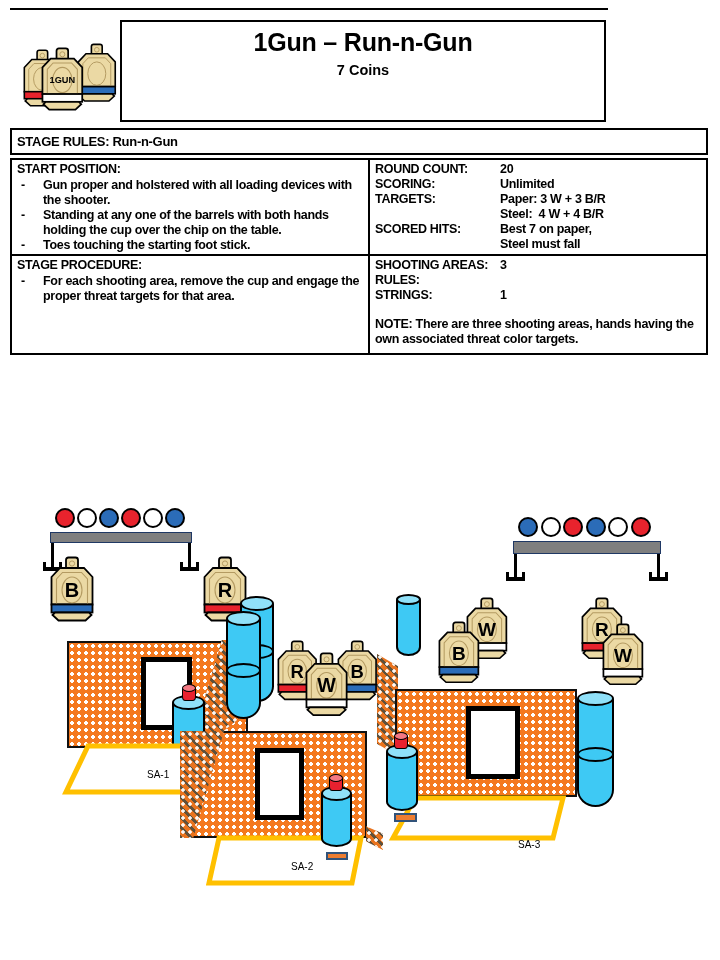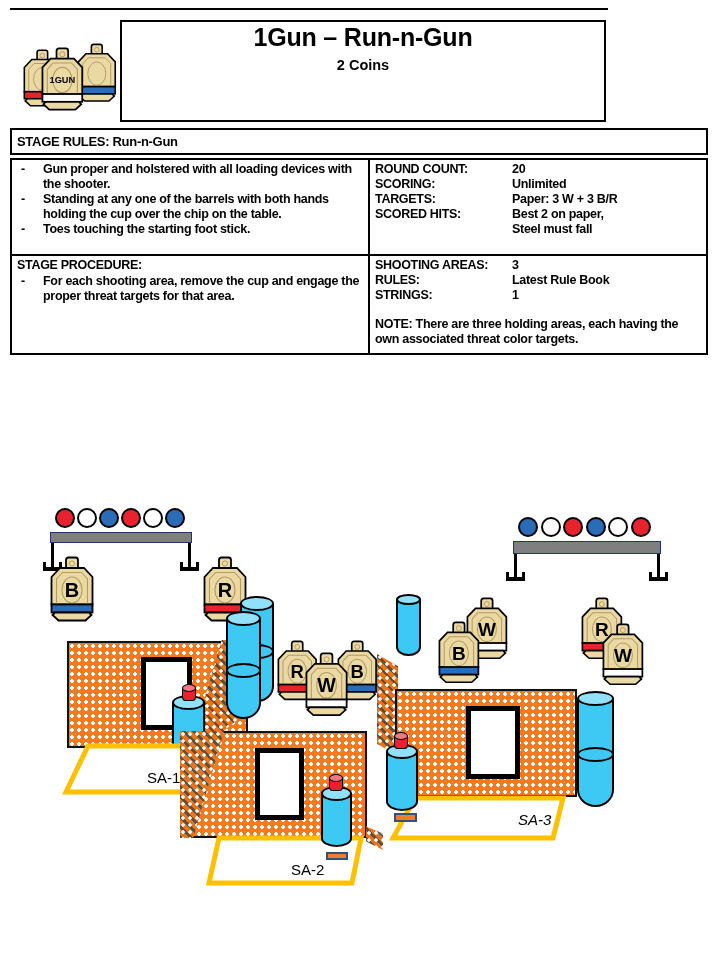--- a/index.html
+++ b/index.html
@@ -1,74 +1,75 @@
 <!DOCTYPE html>
 <html><head>
 <meta charset="utf-8">
 <style>
   html,body{margin:0;padding:0;background:#fff;font-family:"Liberation Sans",sans-serif;}
   .page{position:relative;width:720px;height:960px;background:#fff;overflow:hidden;}
   .toprule{position:absolute;left:10px;top:8px;width:598px;height:2px;background:#000;}
   .titlebox{position:absolute;left:120px;top:20px;width:486px;height:102px;border:2.5px solid #000;
-    box-sizing:border-box;text-align:center;font-weight:bold;background:#fff;}
+    box-sizing:border-box;text-align:center;font-weight:bold;padding-top:5px;background:#fff;}
   .t1{font-size:25px;line-height:31px;letter-spacing:-0.2px;}
   .t3{font-size:14.5px;margin-top:4px;}
   .box{position:absolute;border:2px solid #000;box-sizing:border-box;background:#fff;
     font-weight:bold;font-size:12.5px;line-height:15px;padding:2px 5px;letter-spacing:-0.3px;}
   .stagetype{left:10px;top:128px;width:698px;height:27px;font-size:13px;line-height:20px;}
   .spos{left:10px;top:158px;width:360px;height:98px;}
   .rinfo{left:368px;top:158px;width:340px;height:98px;}
   .sproc{left:10px;top:254px;width:360px;height:101px;}
   .minfo{left:368px;top:254px;width:340px;height:101px;}
   .bh{margin-bottom:1px;}
   .brow{display:flex;}
   .bdash{width:26px;padding-left:4px;box-sizing:border-box;flex:none;}
   .btxt{flex:1;}
   .irow{display:flex;}
   .ilabel{width:125px;flex:none;white-space:pre-wrap;}
-  .ivalue{flex:1;white-space:pre-wrap;margin-left:12px;}
+  .ivalue{flex:1;white-space:pre-wrap;}
   .note{margin-top:14px;}
   .stage{position:absolute;left:0;top:0;width:720px;height:960px;}
   .stage > *{position:absolute;box-sizing:border-box;}
   .plate{border-radius:50%;border:2px solid #000;}
   .rackbar{background:#7f7f7f;border:1.5px solid #1f3864;}
   .leg,.foot,.ftick{background:#000;}
   .wall{border:2.5px solid #111;background-color:#F4791F;
     background-image:radial-gradient(circle at 3px 3px,#fff 1.7px,rgba(255,255,255,0) 2.1px);
     background-size:7px 7px;}
   .hatch{background-color:#E8731E;
     background-image:radial-gradient(circle at 3px 3px,rgba(255,255,255,.95) 1.5px,rgba(255,255,255,0) 1.9px),
       repeating-linear-gradient(45deg,rgba(23,62,73,.65) 0 2.5px,rgba(0,0,0,0) 2.5px 7px);
     background-size:7px 7px,auto;}
   .window{background:#fff;border:5px solid #000;}
   .barrel-body{background:#3EC9F4;border:2px solid #000;border-radius:0 0 50% 50% / 0 0 16% 16%;}
   .barrel-top{background:#90E1F9;border:2px solid #000;border-radius:50%;}
   .barrel-seam{border:2px solid #000;border-radius:50%;background:transparent;}
   .cup-body{background:#E8212F;border:1.5px solid #000;border-radius:0 0 25% 25% / 0 0 35% 35%;}
   .cup-top{background:#F37883;border:1.5px solid #000;border-radius:50%;}
   .stick{background:#ED7D31;border:2px solid #31537A;}
-  .sa-label{font-size:15px;font-weight:normal;color:#000;letter-spacing:0;}
+  .sa-label{font-size:10px;font-weight:normal;color:#000;letter-spacing:0;}
 </style>
 </head>
 <body>
 
 <div class="page">
 
   <div class="toprule"></div>
 
   <div class="titlebox">
     <div class="t1">1Gun – Run-n-Gun</div>
-    <div class="t3">2 Coins</div>
+    <div class="t3">7 Coins</div>
   </div>
 
   <div class="box stagetype">
     <span>STAGE RULES: Run-n-Gun</span>
   </div>
 
   <div class="box spos">
+    <div class="bh">START POSITION:</div>
     <div>
         <div class="brow">
           <span class="bdash">-</span>
           <span class="btxt">Gun proper and holstered with all loading devices with the shooter.</span>
         </div>
         <div class="brow">
           <span class="bdash">-</span>
           <span class="btxt">Standing at any one of the barrels with both hands holding the cup over the chip on the table.</span>
         </div>
         <div class="brow">
@@ -87,24 +88,25 @@
         <div class="irow">
           <span class="ilabel">SCORING:</span>
           <span class="ivalue">Unlimited</span>
         </div>
         <div class="irow">
           <span class="ilabel">TARGETS:</span>
           <span class="ivalue">Paper: 3 W + 3 B/R</span>
         </div>
         <div class="irow">
           <span class="ilabel"></span>
+          <span class="ivalue">Steel:  4 W + 4 B/R</span>
         </div>
         <div class="irow">
           <span class="ilabel">SCORED HITS:</span>
-          <span class="ivalue">Best 2 on paper,</span>
+          <span class="ivalue">Best 7 on paper,</span>
         </div>
         <div class="irow">
           <span class="ilabel"></span>
           <span class="ivalue">Steel must fall</span>
         </div>
       </div>
   </div>
 
   <div class="box sproc">
     <div class="bh">STAGE PROCEDURE:</div>
@@ -117,28 +119,27 @@
   </div>
 
   <div class="box minfo">
     <div>
         <div class="irow">
           <span class="ilabel">SHOOTING AREAS:</span>
           <span class="ivalue">3</span>
         </div>
         <div class="irow">
           <span class="ilabel">RULES:</span>
-          <span class="ivalue">Latest Rule Book</span>
         </div>
         <div class="irow">
           <span class="ilabel">STRINGS:</span>
           <span class="ivalue">1</span>
         </div>
       </div>
-    <div class="note">NOTE: There are three holding areas, each having the own associated threat color targets.</div>
+    <div class="note">NOTE: There are three shooting areas, hands having the own associated threat color targets.</div>
   </div>
 
   <div class="stage">
       <svg viewBox="0 0 44 66" width="38.72" height="58.08" style="position: absolute; left: 23px; top: 49px; overflow: visible;">
         <path d="M16 14 L16 4 Q16 1.5 18.5 1.5 L25.5 1.5 Q28 1.5 28 4 L28 14 Z" fill="#EBD9A4" stroke="#000" stroke-width="1.8"></path>
         <circle cx="22" cy="7.5" r="2.6" fill="none" stroke="#B49B62" stroke-width="1"></circle>
         <polygon points="1.5,21 10,12 34,12 42.5,21 42.5,48.5 1.5,48.5" fill="#EBD9A4" stroke="#000" stroke-width="1.8"></polygon>
         <polygon points="6.5,23 12.5,16.5 31.5,16.5 37.5,23 37.5,48.5 6.5,48.5" fill="none" stroke="#B49B62" stroke-width="1.1"></polygon>
         <ellipse cx="22" cy="34" rx="10" ry="13" fill="none" stroke="#B49B62" stroke-width="1.1"></ellipse>
         <rect x="1.5" y="48.5" width="41" height="8" fill="#E8232D" stroke="#000" stroke-width="1.8"></rect>
@@ -305,21 +306,21 @@
       <div class="barrel-seam" style="left: 226px; top: 663px; width: 35px; height: 15px;"></div>
       <div class="barrel-top" style="left: 226px; top: 611px; width: 35px; height: 15px;"></div>
       <div class="barrel-body" style="left: 396px; top: 600px; width: 25px; height: 56px;"></div>
       <div class="barrel-top" style="left: 396px; top: 594px; width: 25px; height: 11px;"></div>
       <div class="hatch" style="left: 377px; top: 654px; width: 21px; height: 102px; clip-path: polygon(0px 0px, 100% 12%, 100% 100%, 0px 88%);"></div>
       <div class="wall" style="left: 395px; top: 689px; width: 182px; height: 108px;"></div>
       <div class="window" style="left: 466px; top: 706px; width: 54px; height: 73px;"></div>
       <svg width="185" height="52" viewBox="0 0 185 52" style="position: absolute; left: 385px; top: 792px;">
         <polygon points="30,6 178,6 168,46 8,46" fill="#fff" stroke="#FFC000" stroke-width="5" stroke-linejoin="miter"></polygon>
       </svg>
-      <div class="sa-label" style="left: 518px; top: 811px; font-style: italic;">SA-3</div>
+      <div class="sa-label" style="left: 518px; top: 839px;">SA-3</div>
       <div class="stick" style="left: 394px; top: 813px; width: 23px; height: 9px;"></div>
       <div class="barrel-body" style="left: 386px; top: 752px; width: 32px; height: 59px;"></div>
       <div class="barrel-top" style="left: 386px; top: 744px; width: 32px; height: 15px;"></div>
       <div class="cup-body" style="left: 394px; top: 736px; width: 14px; height: 13px;"></div>
       <div class="cup-top" style="left: 394px; top: 732px; width: 14px; height: 8px;"></div>
       <div class="barrel-body" style="left: 577px; top: 699px; width: 37px; height: 108px;"></div>
       <div class="barrel-seam" style="left: 577px; top: 747px; width: 37px; height: 15px;"></div>
       <div class="barrel-top" style="left: 577px; top: 691px; width: 37px; height: 15px;"></div>
       <svg width="170" height="58" viewBox="0 0 170 58" style="position: absolute; left: 200px; top: 832px;">
         <polygon points="19,6 161,6 152,51 9,51" fill="#fff" stroke="#FFC000" stroke-width="5" stroke-linejoin="miter"></polygon>

